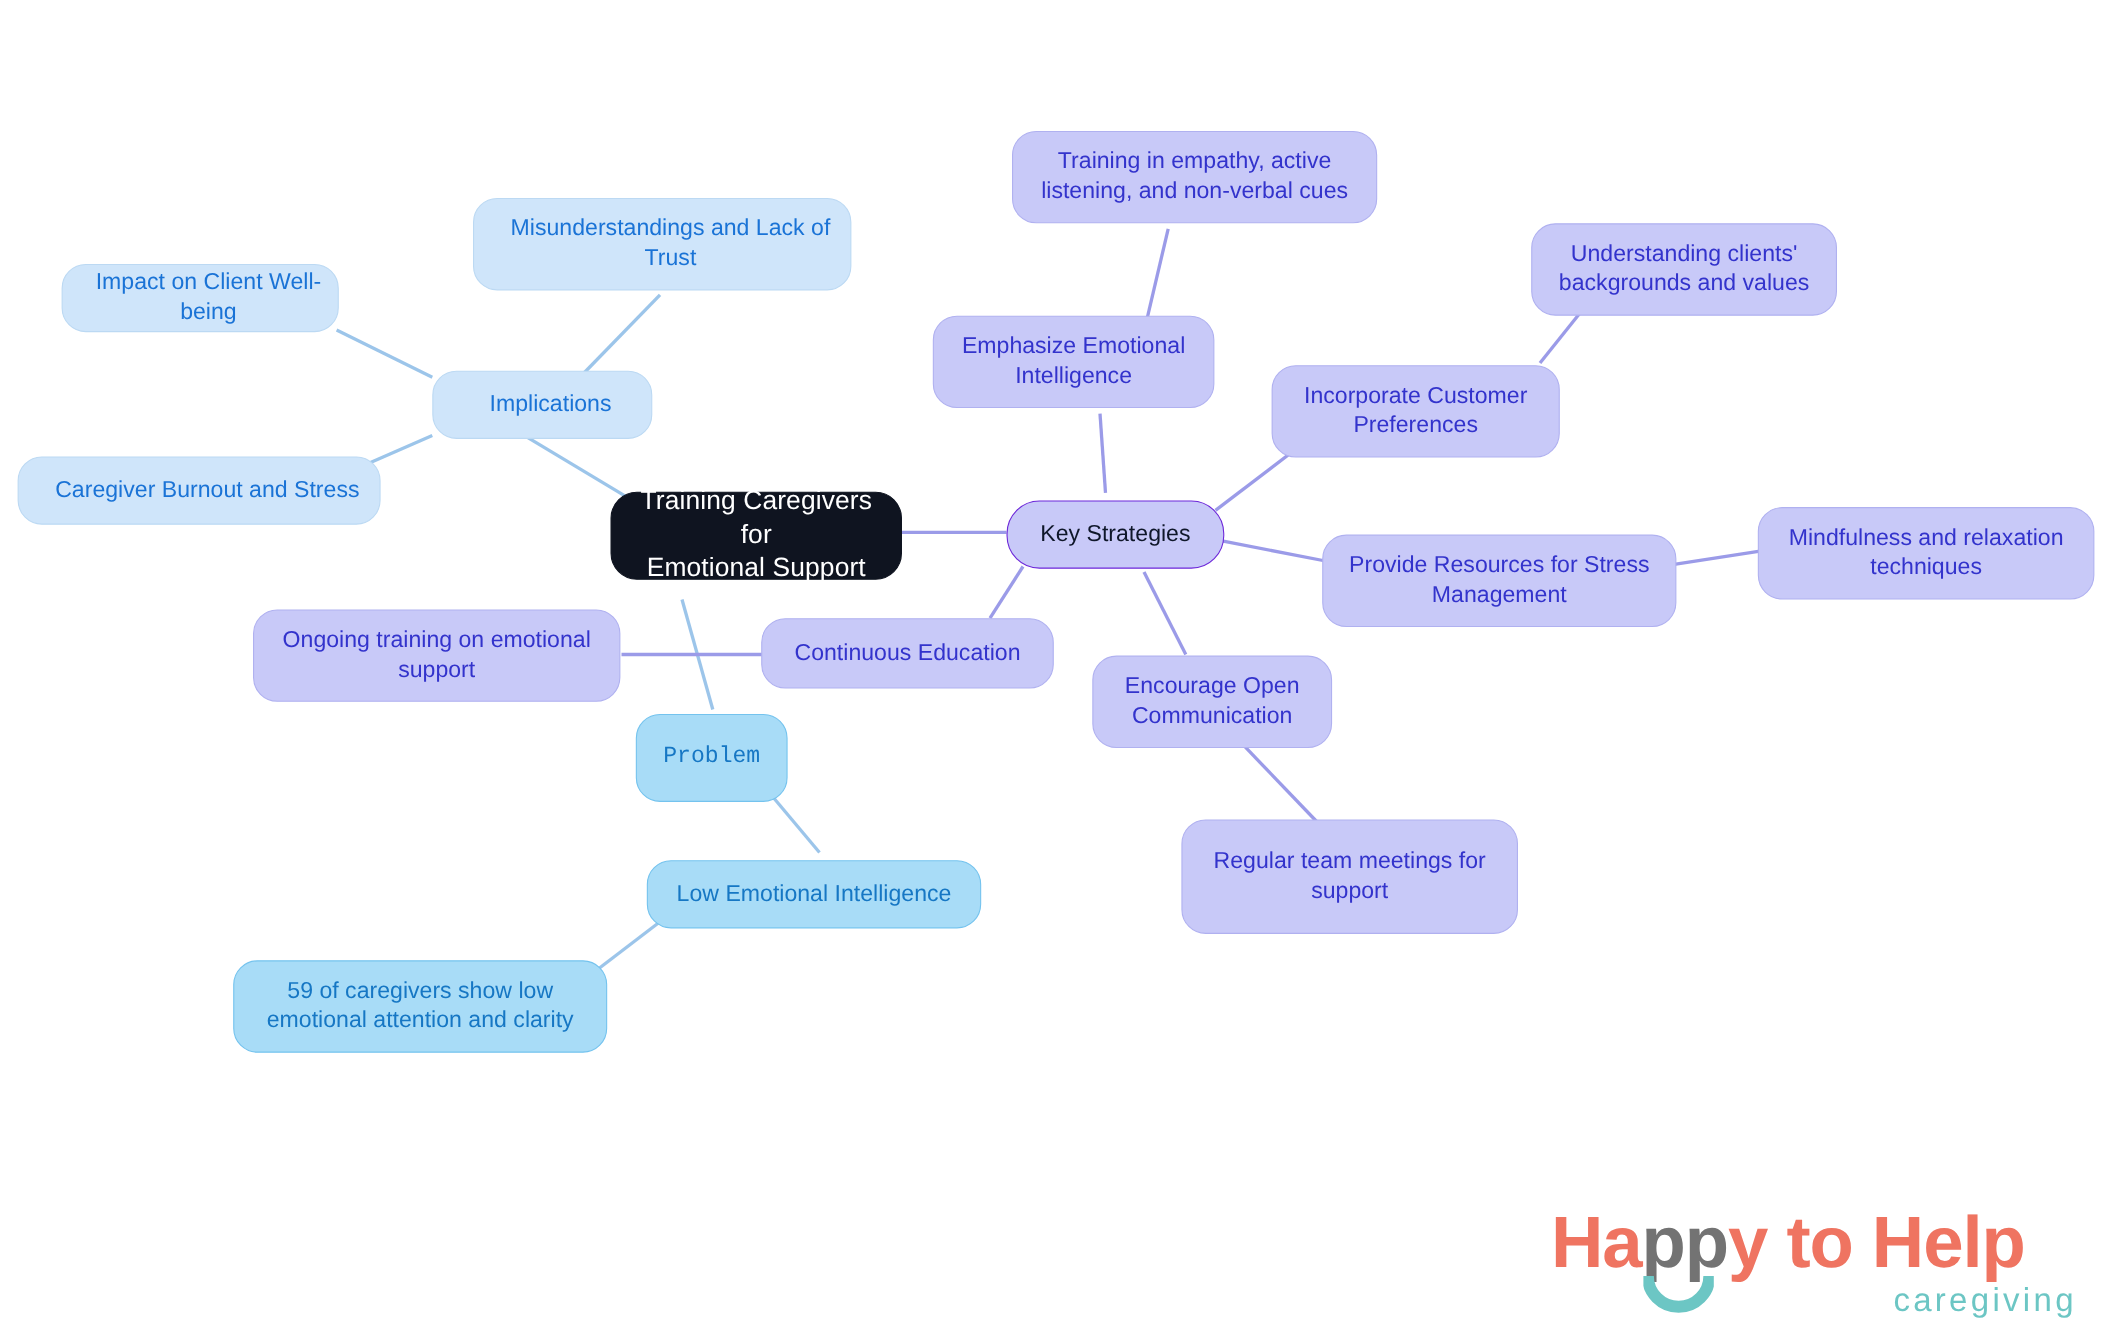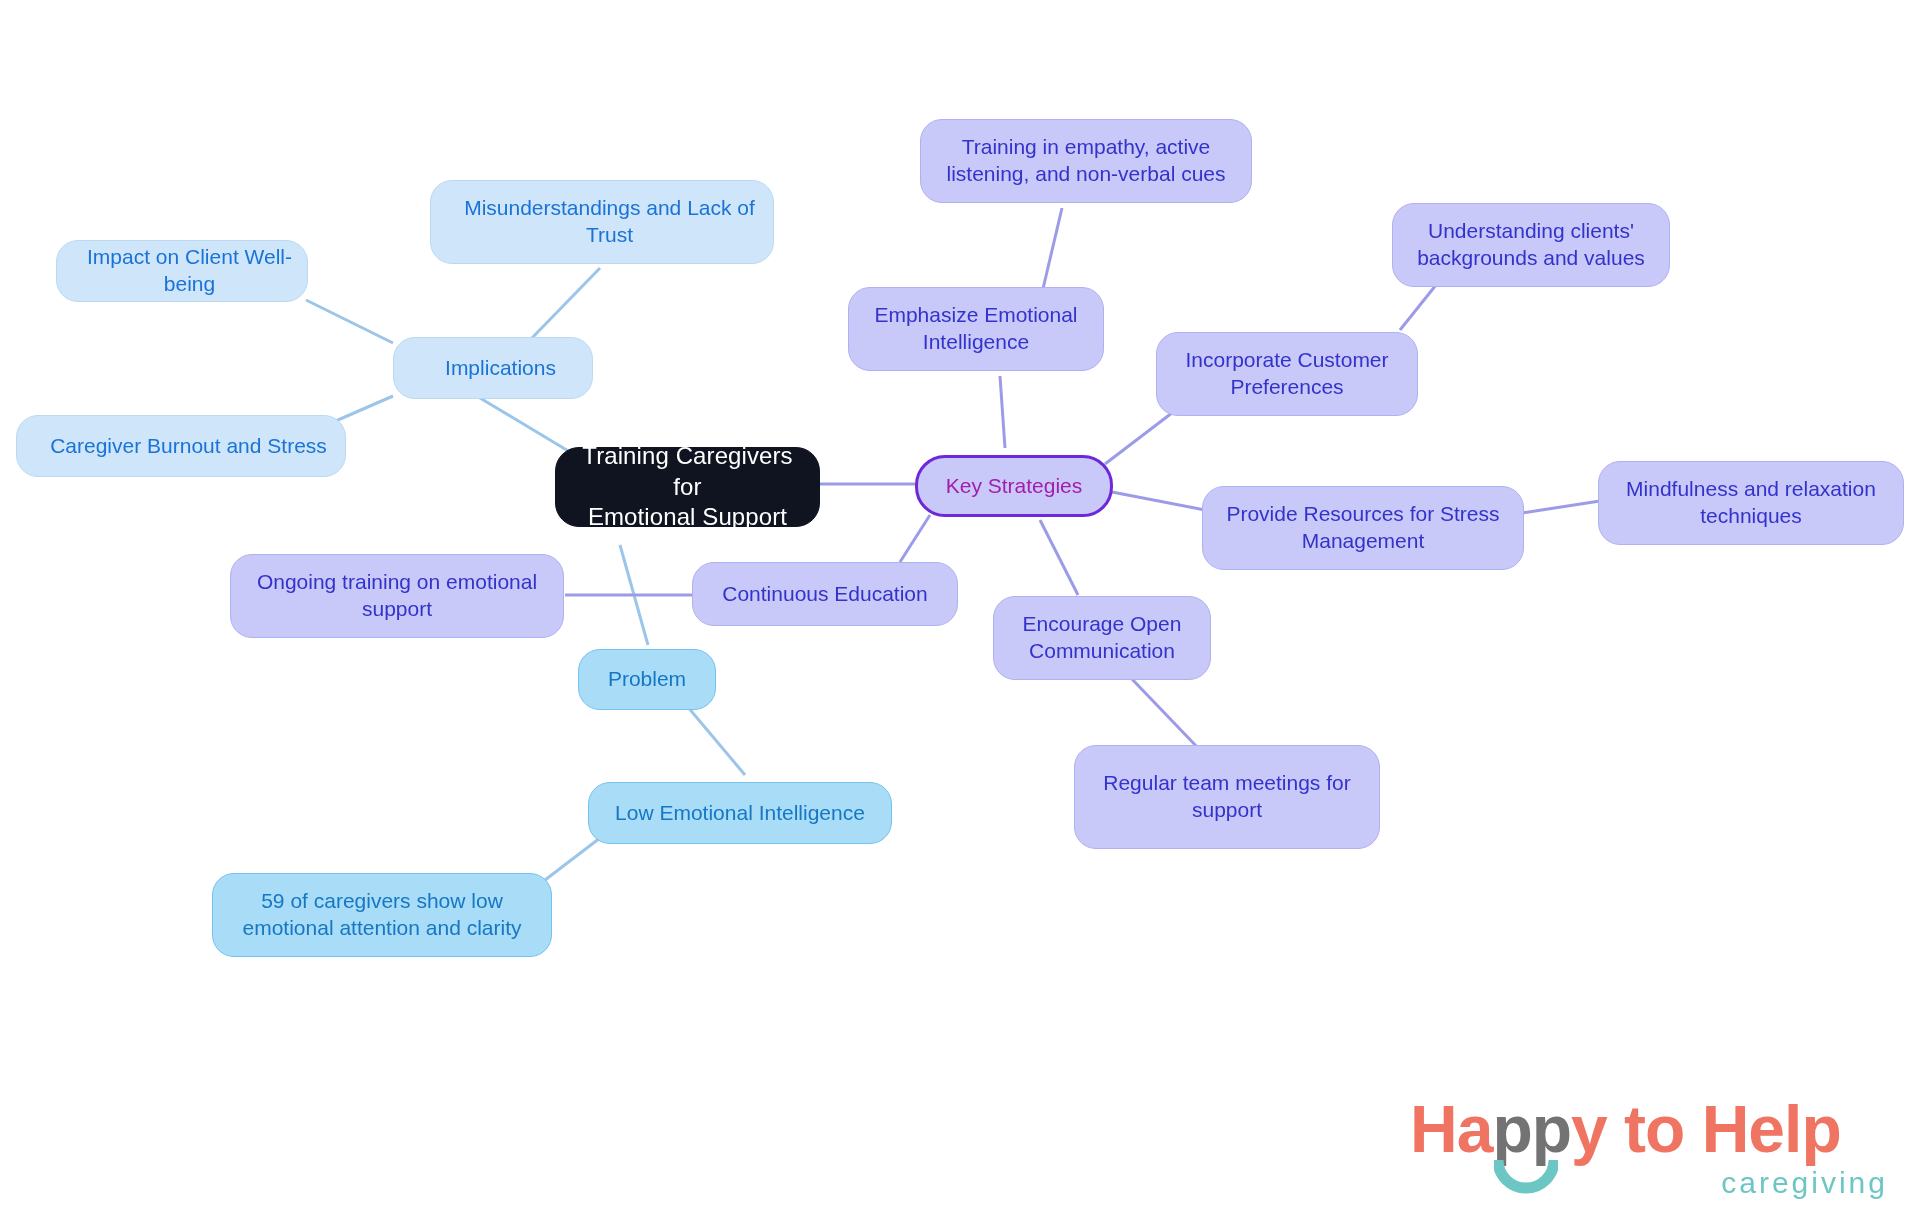--- a/index.html
+++ b/index.html
@@ -60,22 +60,22 @@
     font-size: 21px;
   }
   .node-purple {
     background: #c8c9f8;
     color: #3333cc;
     border: 1px solid #b0b1f0;
     font-size: 21px;
   }
   .node-purple-hub {
     background: #c8c9f8;
-    color: #a21caf;
-    border: 3px solid #6d28d9;
+    color: #0f172a;
+    border: 1px solid #6d28d9;
     font-size: 21px;
     border-radius: 30px;
   }
 
   
   #logo {
     position: absolute;
     left: 1410px;
     top: 1096px;
     width: 480px;
@@ -145,21 +145,21 @@
 
   <div class="node node-blue-light" style="left:393px; top:337px; width:200px; height:62px;">Implications</div>
 
   <div class="node node-blue-light" style="left:56px; top:240px; width:252px; height:62px;">Impact on Client Well-being</div>
 
   <div class="node node-blue-light" style="left:430px; top:180px; width:344px; height:84px;">Misunderstandings and Lack of
 Trust</div>
 
   <div class="node node-blue-light" style="left:16px; top:415px; width:330px; height:62px;">Caregiver Burnout and Stress</div>
 
-  <div class="node node-blue-strong" style="left:578px; top:649px; width:138px; height:61px;">Problem</div>
+  <div class="node node-blue-strong" style="left:578px; top:649px; width:138px; height:80px;font-family:Liberation Mono, monospace;">Problem</div>
 
   <div class="node node-blue-strong" style="left:588px; top:782px; width:304px; height:62px;">Low Emotional Intelligence</div>
 
   <div class="node node-blue-strong" style="left:212px; top:873px; width:340px; height:84px;">59 of caregivers show low
 emotional attention and clarity</div>
 
   <div class="node node-purple-hub" style="left:915px; top:455px; width:198px; height:62px;">Key Strategies</div>
 
   <div class="node node-purple" style="left:848px; top:287px; width:256px; height:84px;">Emphasize Emotional
 Intelligence</div>

